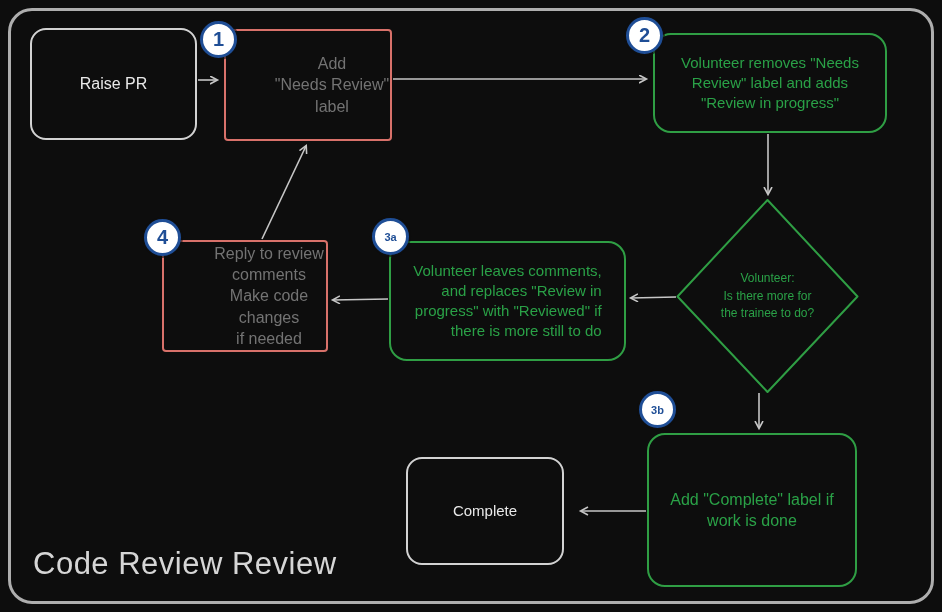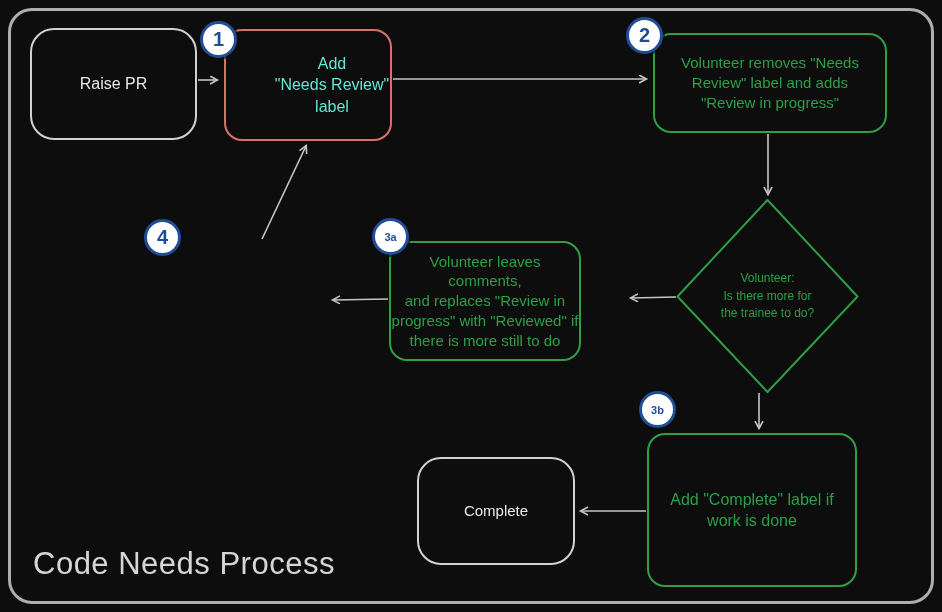--- a/index.html
+++ b/index.html
@@ -17,31 +17,31 @@
     border: 3px solid #aeaeae; border-radius: 24px;
     background: transparent;
   }
   svg.wires { position: absolute; left: 0; top: 0; width: 942px; height: 612px; }
 
   .node {
     position: absolute; display: flex; align-items: center; justify-content: center;
     text-align: center; white-space: pre-line; line-height: 1.32;
     background: transparent;
   }
-  .node.gray  { border: 2px solid #d2d2d2; border-radius: 24px; color: #e9e9e9; }
-  .node.red   { border: 2px solid #d8716a; border-radius: 18px; color: #5eead4; padding-left: 48px; }
+  .node.gray  { border: 2px solid #d2d2d2; border-radius: 16px; color: #e9e9e9; }
+  .node.red   { border: 2px solid #d8716a; border-radius: 4px; color: #737373; padding-left: 48px; }
   .node.green { border: 2px solid #2f9e44; border-radius: 18px; color: #2aa147; }
 
   .n-raise    { left: 30px;  top: 28px;  width: 167px; height: 112px; font-size: 16px; }
   .n-step1    { left: 224px; top: 29px;  width: 168px; height: 112px; font-size: 16px; }
   .n-step2    { left: 653px; top: 33px;  width: 234px; height: 100px; font-size: 15px; }
-  .n-step3a   { left: 389px; top: 241px; width: 192px; height: 120px; font-size: 15px; }
+  .n-step3a   { left: 389px; top: 241px; width: 237px; height: 120px; font-size: 15px; text-align: right; }
   .n-step4    { left: 162px; top: 240px; width: 166px; height: 112px; font-size: 16px; }
   .n-step3b   { left: 647px; top: 433px; width: 210px; height: 154px; font-size: 16px; }
-  .n-complete { left: 417px; top: 457px; width: 158px; height: 108px; font-size: 15px; color:#f2f2f2; }
+  .n-complete { left: 406px; top: 457px; width: 158px; height: 108px; font-size: 15px; color:#f2f2f2; }
 
   .n-decision-text {
     position: absolute; left: 677px; top: 200px; width: 181px; height: 193px;
     display: flex; align-items: center; justify-content: center; text-align: center;
     white-space: pre-line; font-size: 12px; line-height: 1.45; color: #2aa147;
     border: none;
   }
 
   .badge {
     position: absolute; width: 37px; height: 37px; border-radius: 50%;
@@ -107,27 +107,31 @@
 
   <div class="n-decision-text">Volunteer:
 Is there more for
 the trainee to do?</div>
 
   <div class="node green n-step3a">Volunteer leaves comments,
 and replaces "Review in
 progress" with "Reviewed" if
 there is more still to do</div>
 
+  <div class="node red n-step4">Reply to review
+comments
+Make code changes
+if needed</div>
 
   <div class="node green n-step3b">Add "Complete" label if
 work is done</div>
 
   <div class="node gray n-complete">Complete</div>
 
   <div class="badge b1">1</div>
   <div class="badge b2">2</div>
   <div class="badge small b3a">3a</div>
   <div class="badge b4">4</div>
   <div class="badge small b3b">3b</div>
 
-  <div class="title">Code Needs Process</div>
+  <div class="title">Code Review Review</div>
 
 </div>
 
 </body></html>

